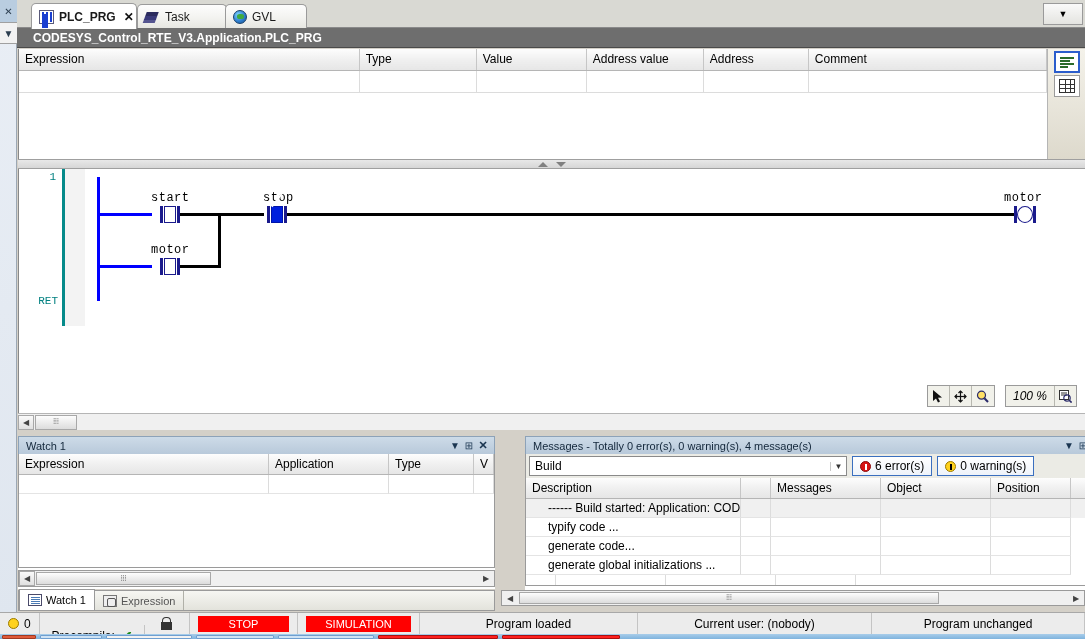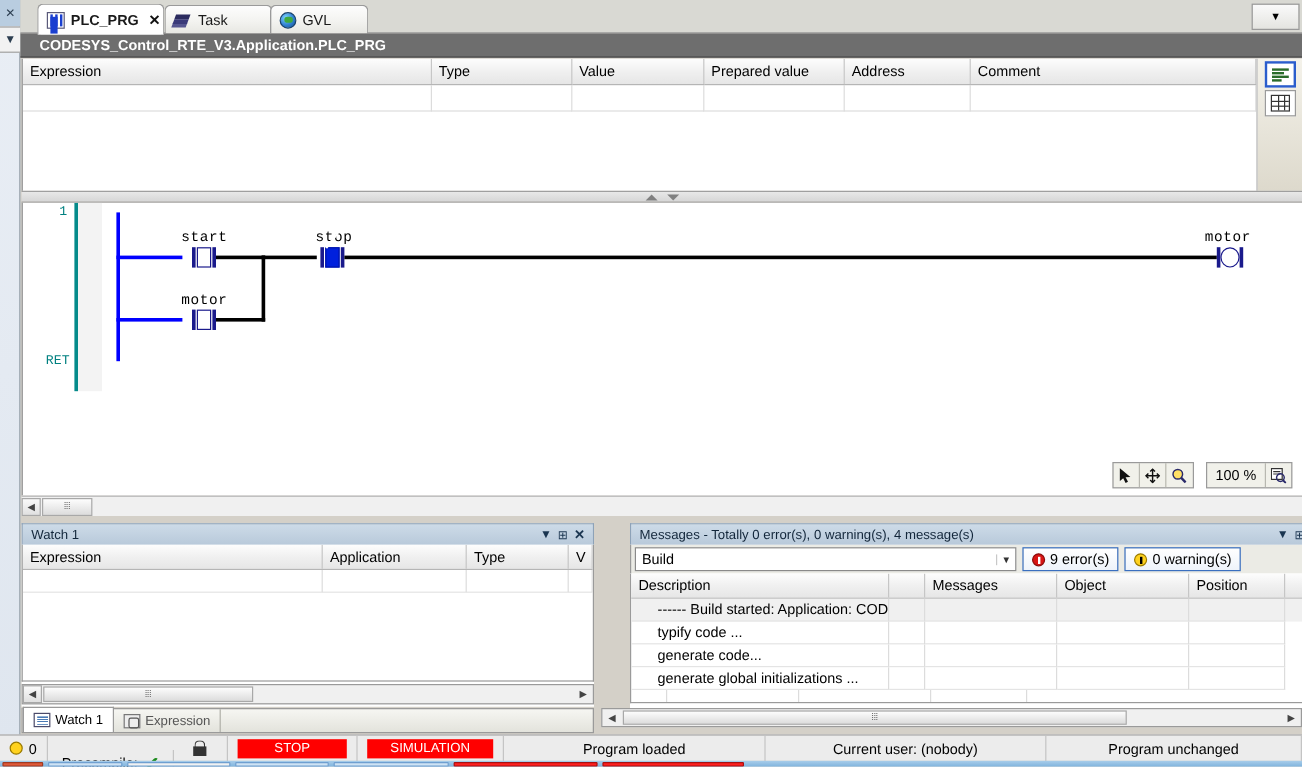--- a/index.html
+++ b/index.html
@@ -174,21 +174,21 @@
   .coil .bar-l, .coil .bar-r {
     position:absolute; top:0; width:3px; height:17px; background:#1a1a8c;
   }
   .coil .bar-l{left:0;} .coil .bar-r{right:0;}
   .coil .body {
     position:absolute; left:3px; top:0; width:16px; height:17px;
     border:1px solid #1a1a8c; border-radius:50%/50%; background:#fff;
   }
 
   
-  .ladder-tools { position:absolute; right:8px; bottom:6px; display:flex; align-items:center; gap:10px;}
+  .ladder-tools { position:absolute; right:8px; bottom:6px; display:flex; align-items:center; gap:10px;font-style:italic;}
   .tool-group { display:flex; border:1px solid #9a9a9a; background:#f1f1ea; }
   .tool-btn { width:22px;height:20px; display:flex;align-items:center;justify-content:center;
      border-right:1px solid #b8b8b0; font-size:12px; }
   .tool-btn:last-child{ border-right:none; }
   .zoom-group { display:flex; align-items:center; border:1px solid #9a9a9a; background:#f1f1ea; height:22px;}
   .zoom-val { padding:0 7px; font-size:12px; }
   .zoom-ico { width:22px;height:20px;display:flex;align-items:center;justify-content:center;
      border-left:1px solid #b8b8b0;}
 
   
@@ -366,21 +366,21 @@
             <col style="width:110px">
           <col style="width:117px">
             <col style="width:105px">
             <col style="width:238px">
         </colgroup>
         <thead>
           <tr>
             <th>Expression</th>
             <th>Type</th>
             <th>Value</th>
-            <th>Prepared value</th>
+            <th>Address value</th>
             <th>Address</th>
             <th>Comment</th>
           </tr>
         </thead>
         <tbody>
           <tr>
             <td></td>
             <td></td>
             <td></td>
             <td></td>
@@ -543,21 +543,21 @@
       <span class="pt-btn">⊞</span>
       <span class="pt-btn close">✕</span>
     </div>
     <div class="msg-toolbar">
       <div class="msg-combo">
         <span>Build</span>
         <span class="combo-arrow">▼</span>
       </div>
       <div class="msg-badge">
         <span class="dot-err"></span>
-        <span>9 error(s)</span>
+        <span>6 error(s)</span>
       </div>
       <div class="msg-badge">
         <span class="dot-warn"></span>
         <span>0 warning(s)</span>
       </div>
     </div>
     <div class="msg-grid">
       <div class="grid-head">
         <div class="gh-cell" style="width:215px">Description</div>
         <div class="gh-cell" style="width:30px"></div>

